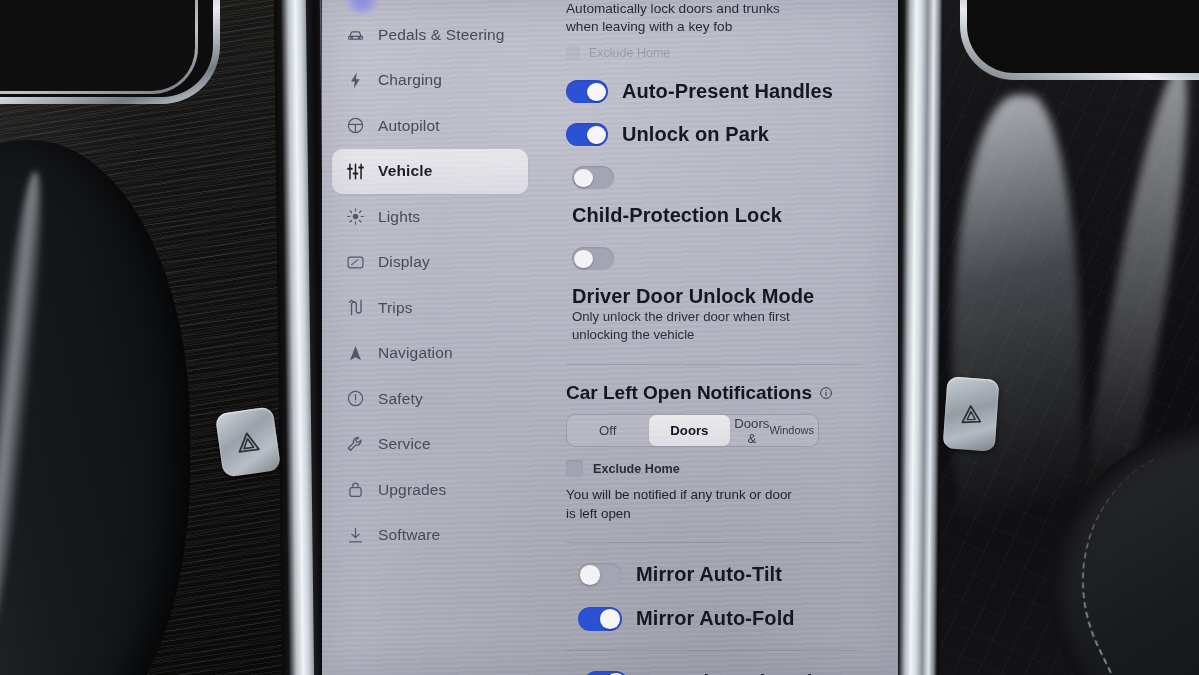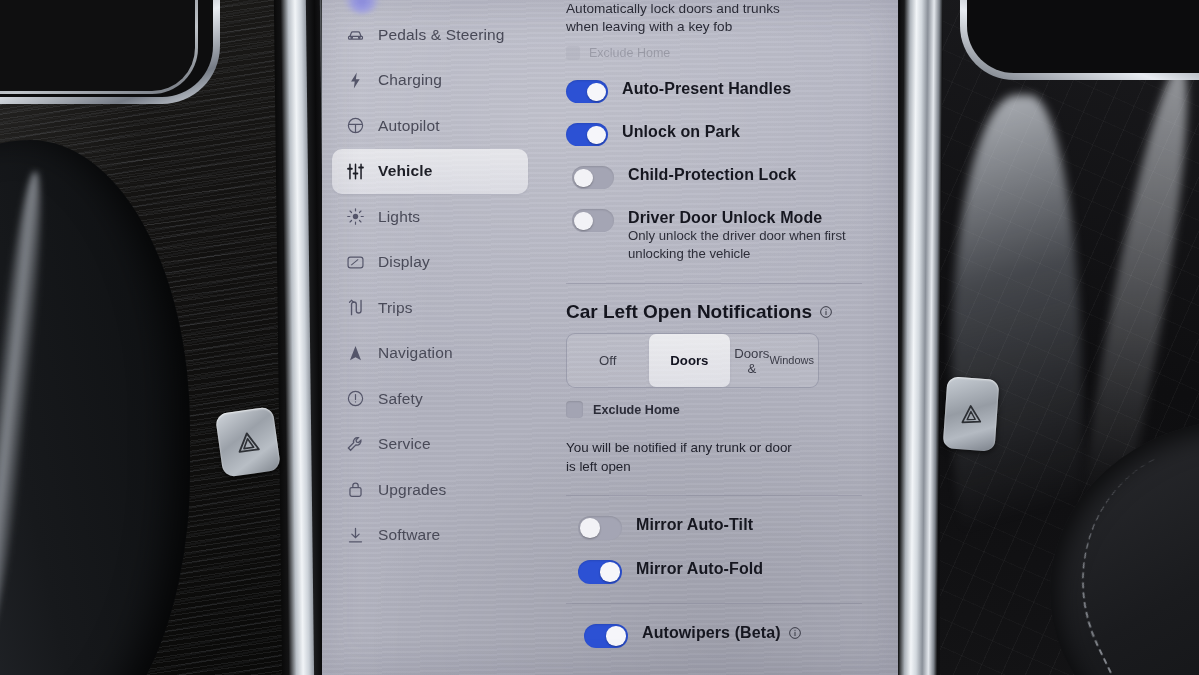--- a/index.html
+++ b/index.html
@@ -230,56 +230,56 @@
   .toggle .knob {
     position: absolute; top: 2.2px; left: 2.2px;
     width: 18.6px; height: 18.6px; border-radius: 50%;
     background: #f2f2f6; box-shadow: 0 1px 2px rgba(0,0,0,.30);
   }
   .toggle.on .knob { left: auto; right: 2.2px; background: #f6f6fa; }
   .toggle.big { width: 44px; height: 24px; }
   .toggle.big .knob { width: 19.5px; height: 19.5px; }
 
   .t-texts { padding-top: 1px; }
-  .t-title { font-size: 16px; font-weight: 700; color: #161720; letter-spacing: .1px; }
+  .t-title { font-size: 20px; font-weight: 700; color: #161720; letter-spacing: .1px; }
   .t-sub { font-size: 13.2px; line-height: 1.32; color: #2d2e39; margin-top: 0; max-width: 252px; }
 
   .divider { height: 1px; background: rgba(90,92,115,.24); margin: 21px 0 0 0; }
 
   .section-head {
     display: flex; align-items: center; gap: 7px; margin-top: 17px;
     font-size: 19px; font-weight: 700; color: #14151e;
   }
   .info-i { width: 14px; height: 14px; flex: 0 0 14px; }
 
   .segmented {
-    display: flex; margin-top: 10px; width: 253px; height: 55px;
+    display: flex; margin-top: 10px; width: 253px; height: 33px;
     border: 1px solid rgba(110,112,135,.40); border-radius: 9px;
     background: rgba(255,255,255,.10); overflow: hidden;
   }
   .seg {
     flex: 1; display: flex; align-items: center; justify-content: center; text-align: center;
     font-size: 13.2px; color: #3a3b47; line-height: 1.15; padding: 0 4px;
   }
   .seg.sel {
     background: linear-gradient(180deg, rgba(255,255,255,.70), rgba(252,252,255,.56));
     color: #121320; font-weight: 700; border-radius: 7px;
     box-shadow: 0 1px 2px rgba(80,82,108,.16);
   }
   .seg small { display: block; }
 
   .excl-row { display: flex; align-items: center; gap: 10px; margin-top: 13px; }
   .excl-box { width: 17px; height: 17px; border-radius: 4px; background: #a3a4b3; box-shadow: inset 0 1px 2px rgba(0,0,0,.12); }
   .excl-label { font-size: 12.6px; font-weight: 700; color: #2b2c38; }
 
-  .notice { font-size: 13.4px; line-height: 1.38; color: #22232e; margin-top: 21px; max-width: 238px; }
+  .notice { font-size: 13.4px; line-height: 1.38; color: #22232e; margin-top: 9px; max-width: 238px; }
 
   .thin-rule { height: 1px; background: rgba(95,97,120,.22); margin-top: 19px; }
 
-  .pad-l-1 { padding-left: 6px; }
+  .pad-l-1 { padding-left: 6px; flex-direction: column; }
   .pad-l-2 { padding-left: 12px; }
   .pad-l-3 { padding-left: 18px; }
 
   
   .screen-vig {
     position: absolute; inset: 0; z-index: 3; pointer-events: none;
     box-shadow: inset 0 0 38px rgba(70,70,95,.16);
   }
 </style>
 </head>

